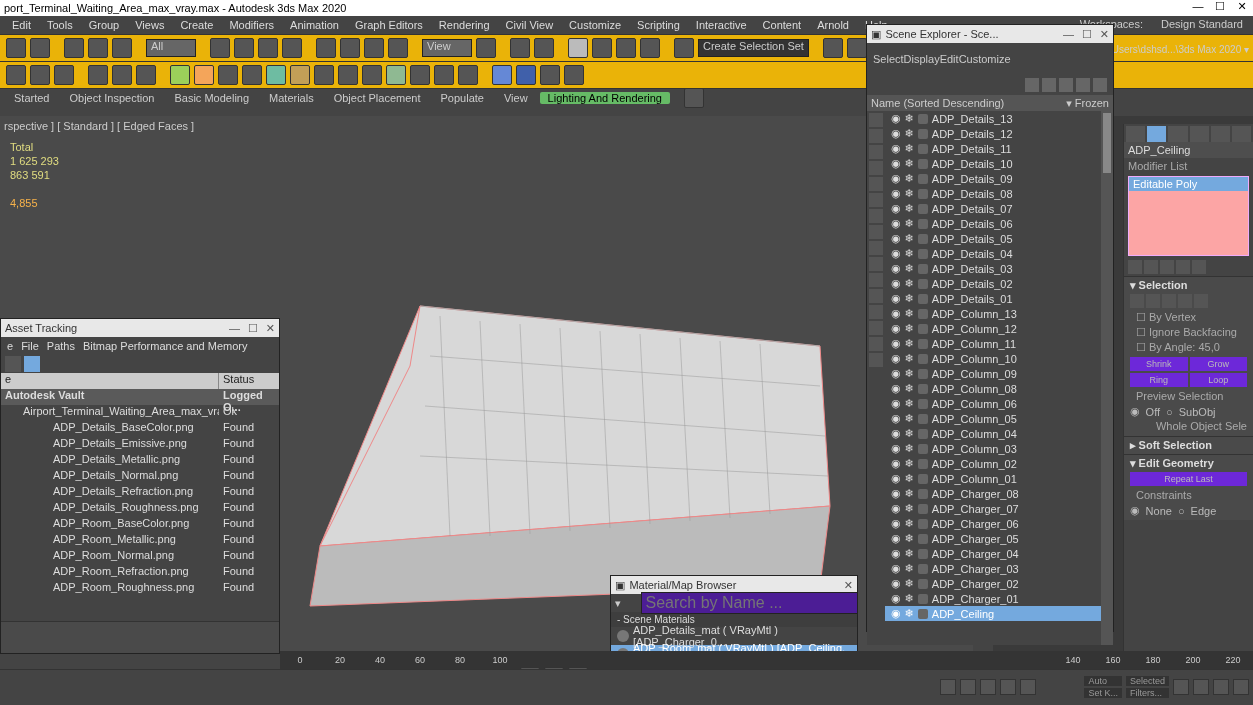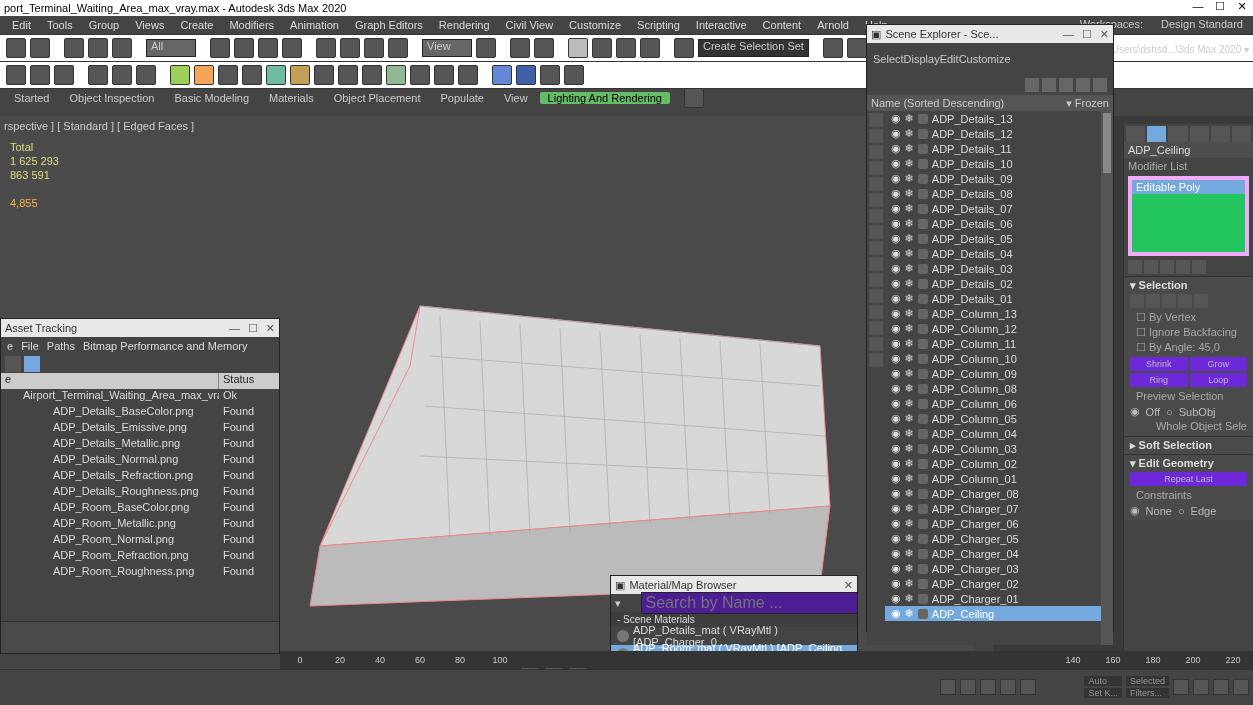--- a/index.html
+++ b/index.html
@@ -6,21 +6,21 @@
   body{width:1253px;height:705px;background:#444;color:#ccc;overflow:hidden;position:relative;}
   
   #tbar{height:16px;background:#fff;color:#000;padding:0 4px;display:flex;align-items:center;}
   #tbar .wc{position:absolute;right:4px;top:0;display:flex;gap:8px;}
   #tbar .wc span{width:14px;text-align:center;}
   
   #menu{height:18px;background:#444;color:#ddd;display:flex;align-items:center;gap:4px;padding:0 6px;}
   #menu span{padding:0 6px;}
   #menu .ws{position:absolute;right:4px;top:18px;display:flex;gap:6px;color:#ccc;}
   
-  .trow{height:27px;background:#ffffff;border-top:1px solid #333;display:flex;align-items:center;gap:4px;padding:0 6px;}
+  .trow{height:27px;background:#eab308;border-top:1px solid #333;display:flex;align-items:center;gap:4px;padding:0 6px;}
   .tbtn{width:20px;height:20px;background:#555;border:1px solid #333;border-radius:2px;}
   .tbtn.active{background:#bbb;}
   .tsel{height:18px;min-width:50px;background:#333;border:1px solid #222;color:#ccc;padding:0 4px;}
   .tsel.light{background:#666;}
   .sep{width:6px;}
   
   #ribbon{height:18px;background:#444;display:flex;align-items:center;gap:4px;padding:0 6px;border-top:1px solid #333;}
   #ribbon span{padding:0 8px;color:#ccc;}
   #ribbon span.active{background:#6b6;color:#000;border-radius:2px;}
   
@@ -53,21 +53,21 @@
   #sewin .list .row.sel{background:#74a9de;color:#fff;}
   #sewin .scr{width:12px;background:#555;}
   #sewin .scr .th{width:8px;height:60px;background:#888;margin:2px auto;}
   
   #cmd{position:absolute;right:0;top:124px;width:130px;height:530px;background:#444;border-left:1px solid #333;}
   #cmd .tabrow{height:18px;display:flex;gap:2px;padding:2px;}
   #cmd .tabrow div{flex:1;background:#555;height:16px;}
   #cmd .tabrow div.active{background:#74a9de;}
   #cmd .obj{padding:2px 4px;background:#4e4e4e;color:#ddd;}
   #cmd .modlist{padding:2px 4px;color:#aaa;}
-  #cmd .modbox{margin:2px 4px;background:#22c55e;border:4px solid #f0abfc;height:80px;}
+  #cmd .modbox{margin:2px 4px;background:#fca5a5;border:1px solid #f0abfc;height:80px;}
   #cmd .modbox .mr{background:#74a9de;color:#fff;padding:1px 4px;}
   #cmd .icrow{height:18px;display:flex;gap:2px;padding:2px 4px;}
   #cmd .icrow div{width:14px;height:14px;background:#555;}
   #cmd .roll{background:#4a4a4a;padding:2px 6px;border-top:1px solid #333;color:#ccc;}
   #cmd .roll .hd{font-weight:bold;color:#ddd;}
   #cmd .sub{padding-left:6px;color:#aaa;line-height:15px;}
   #cmd .btnrow{display:flex;gap:2px;margin:2px 0;}
   #cmd .btnrow div{flex:1;background:#6d28d9;height:14px;text-align:center;color:#bbb;font-size:9px;line-height:14px;}
   #cmd .radios{display:flex;gap:6px;padding:1px 0;align-items:center;font-size:10px;color:#bbb;}
   
@@ -639,20 +639,24 @@
   </div>
   <div class="atool">
     <div></div>
     <div class="sel"></div>
   </div>
   <div class="thead">
     <div class="c1">e</div>
     <div class="c2">Status</div>
   </div>
   <div id="atrows">
+      <div class="trow2 h">
+        <div class="c1"><span class="ind0">Autodesk Vault</span></div>
+        <div class="c2">Logged O...</div>
+      </div>
       <div class="trow2">
         <div class="c1"><span class="ind1">Airport_Terminal_Waiting_Area_max_vray....</span></div>
         <div class="c2">Ok</div>
       </div>
       <div class="trow2">
         <div class="c1"><span class="ind3">ADP_Details_BaseColor.png</span></div>
         <div class="c2">Found</div>
       </div>
       <div class="trow2">
         <div class="c1"><span class="ind3">ADP_Details_Emissive.png</span></div>

